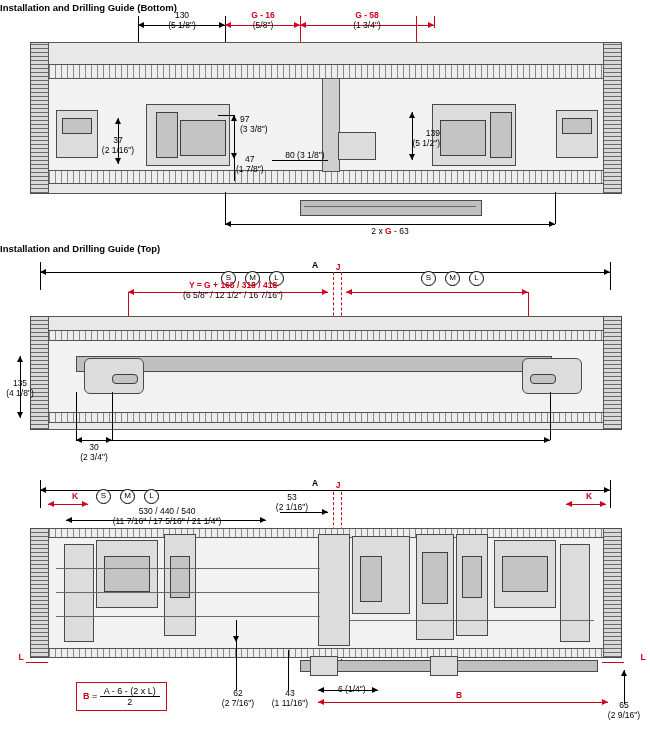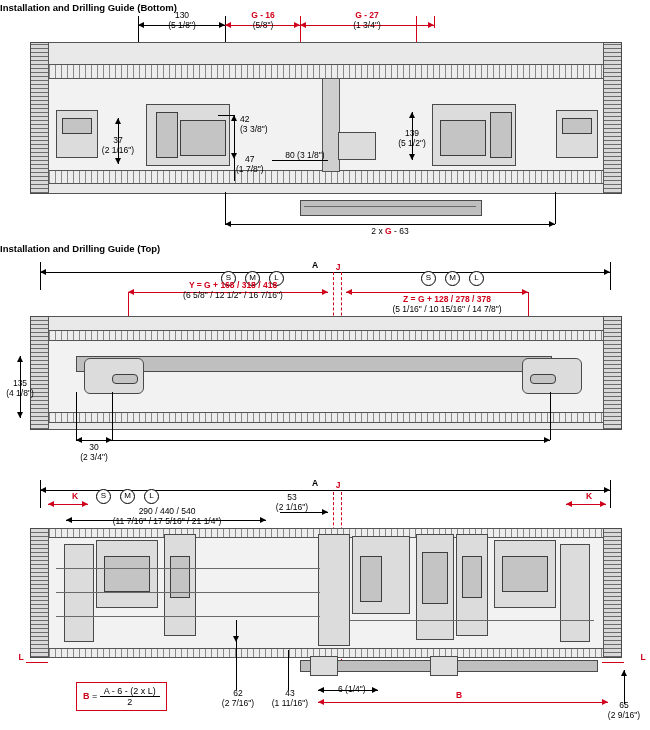--- a/index.html
+++ b/index.html
@@ -75,21 +75,21 @@
   <div class="ar red l" style="left:225px;top:22px;"></div>
   <div class="ar red rr" style="left:294px;top:22px;"></div>
   <div class="lbl red" style="left:232px;top:10px;width:62px;">
     <b>G - 16</b><br><span style="color:#000">(5/8")</span>
   </div>
 
   <div class="hl red" style="left:300px;top:25px;width:134px;"></div>
   <div class="ar red l" style="left:300px;top:22px;"></div>
   <div class="ar red rr" style="left:428px;top:22px;"></div>
   <div class="lbl red" style="left:335px;top:10px;width:64px;">
-    <b>G - 27</b><br><span style="color:#000">(1 3/4")</span>
+    <b>G - 58</b><br><span style="color:#000">(1 3/4")</span>
   </div>
 
   <div class="hatchv" style="left:30px;top:42px;width:18px;height:150px;"></div>
   <div class="hatchv" style="left:602px;top:42px;width:18px;height:150px;"></div>
 
   <div class="panel" style="left:48px;top:42px;width:554px;height:22px;"></div>
   <div class="grid" style="left:48px;top:64px;width:554px;height:14px;"></div>
   <div class="panel light" style="left:48px;top:78px;width:554px;height:92px;"></div>
   <div class="grid" style="left:48px;top:170px;width:554px;height:13px;"></div>
   <div class="panel" style="left:48px;top:183px;width:554px;height:9px;"></div>
@@ -107,21 +107,21 @@
   <div class="mech2" style="left:490px;top:112px;width:20px;height:44px;"></div>
 
   <div class="panel dark" style="left:322px;top:78px;width:16px;height:92px;"></div>
   <div class="mech" style="left:338px;top:132px;width:36px;height:26px;"></div>
 
   <div class="hl" style="left:218px;top:115px;width:16px;"></div>
   <div class="vl" style="left:234px;top:115px;height:44px;"></div>
   <div class="ar u" style="left:231px;top:115px;"></div>
   <div class="ar d" style="left:231px;top:153px;"></div>
   <div class="lbl" style="left:240px;top:114px;text-align:left;">
-    <span>42</span><br><span>(3 3/8")</span>
+    <span>97</span><br><span>(3 3/8")</span>
   </div>
 
   <div class="vl" style="left:118px;top:118px;height:46px;"></div>
   <div class="ar u" style="left:115px;top:118px;"></div>
   <div class="ar d" style="left:115px;top:158px;"></div>
   <div class="lbl" style="left:92px;top:135px;width:52px;">
     <span>37</span><br><span>(2 1/16")</span>
   </div>
 
   <div class="vl" style="left:234px;top:159px;height:22px;"></div>
@@ -130,21 +130,21 @@
   </div>
 
   <div class="hl" style="left:272px;top:160px;width:56px;"></div>
   <div class="lbl" style="left:266px;top:150px;width:78px;">
     <span>80 (3 1/8")</span>
   </div>
 
   <div class="vl" style="left:412px;top:112px;height:48px;"></div>
   <div class="ar u" style="left:409px;top:112px;"></div>
   <div class="ar d" style="left:409px;top:154px;"></div>
-  <div class="lbl" style="left:384px;top:128px;width:56px;">
+  <div class="lbl" style="left:384px;top:128px;width:56px;text-align:right;">
     <span>139</span><br><span>(5 1/2")</span>
   </div>
 
   <div class="rail" style="left:300px;top:200px;width:180px;height:14px;"></div>
   <div class="thinline" style="left:304px;top:206px;width:172px;"></div>
 
   <div class="hl" style="left:225px;top:224px;width:330px;"></div>
   <div class="ar l" style="left:225px;top:221px;"></div>
   <div class="ar rr" style="left:549px;top:221px;"></div>
   <div class="vl" style="left:225px;top:192px;height:32px;"></div>
@@ -179,23 +179,20 @@
   <div class="ar red rr" style="left:322px;top:289px;"></div>
   <div class="vl red" style="left:128px;top:292px;height:72px;"></div>
   <div class="lbl" style="left:148px;top:280px;width:170px;">
     <span class="r">Y = G + 168 / 318 / 418</span><br><span>(6 5/8" / 12 1/2" / 16 7/16")</span>
   </div>
 
   <div class="hl red" style="left:346px;top:292px;width:182px;"></div>
   <div class="ar red l" style="left:346px;top:289px;"></div>
   <div class="ar red rr" style="left:522px;top:289px;"></div>
   <div class="vl red" style="left:528px;top:292px;height:72px;"></div>
-  <div class="lbl" style="left:362px;top:294px;width:170px;">
-    <span class="r">Z = G + 128 / 278 / 378</span><br><span>(5 1/16" / 10 15/16" / 14 7/8")</span>
-  </div>
 
   <div class="hatchv" style="left:30px;top:316px;width:18px;height:112px;"></div>
   <div class="hatchv" style="left:602px;top:316px;width:18px;height:112px;"></div>
   <div class="panel" style="left:48px;top:316px;width:554px;height:14px;"></div>
   <div class="grid" style="left:48px;top:330px;width:554px;height:10px;"></div>
   <div class="panel light" style="left:48px;top:340px;width:554px;height:72px;"></div>
   <div class="grid" style="left:48px;top:412px;width:554px;height:10px;"></div>
   <div class="panel" style="left:48px;top:422px;width:554px;height:6px;"></div>
 
   <div class="rail" style="left:76px;top:356px;width:474px;height:14px;"></div>
@@ -244,21 +241,21 @@
   <div class="ar red l" style="left:566px;top:501px;"></div>
   <div class="ar red rr" style="left:600px;top:501px;"></div>
 
   <div class="circ" style="left:96px;top:489px;">S</div>
   <div class="circ" style="left:120px;top:489px;">M</div>
   <div class="circ" style="left:144px;top:489px;">L</div>
   <div class="hl" style="left:66px;top:520px;width:200px;"></div>
   <div class="ar l" style="left:66px;top:517px;"></div>
   <div class="ar rr" style="left:260px;top:517px;"></div>
   <div class="lbl" style="left:62px;top:506px;width:210px;">
-    <span>290 / 440 / 540</span><br><span>(11 7/16" / 17 5/16" / 21 1/4")</span>
+    <span>530 / 440 / 540</span><br><span>(11 7/16" / 17 5/16" / 21 1/4")</span>
   </div>
 
   <div class="hl" style="left:280px;top:512px;width:48px;"></div>
   <div class="ar rr" style="left:322px;top:509px;"></div>
   <div class="lbl" style="left:262px;top:492px;width:60px;">
     <span>53</span><br><span>(2 1/16")</span>
   </div>
 
   <div class="hatchv" style="left:30px;top:528px;width:18px;height:128px;"></div>
   <div class="hatchv" style="left:602px;top:528px;width:18px;height:128px;"></div>

